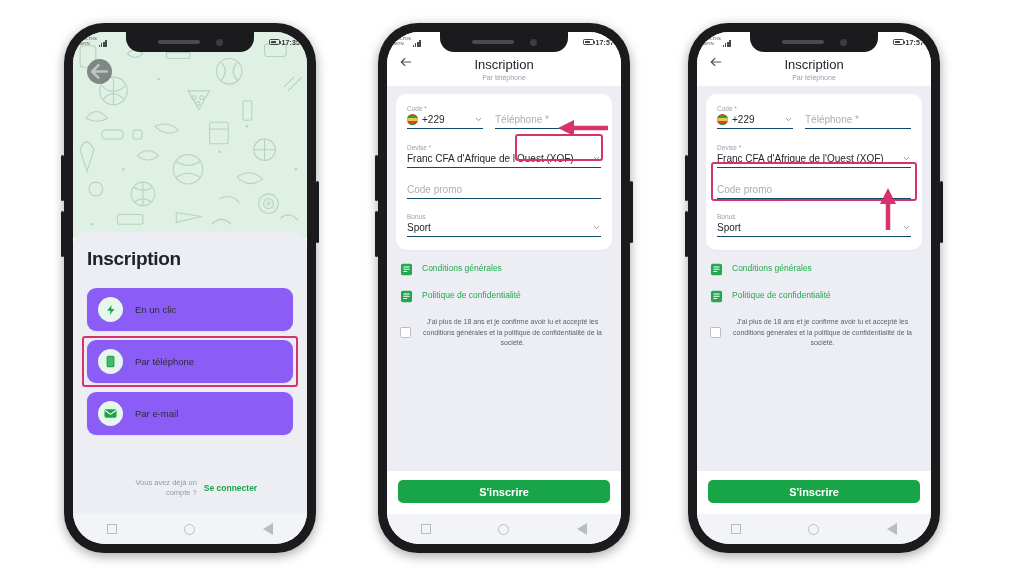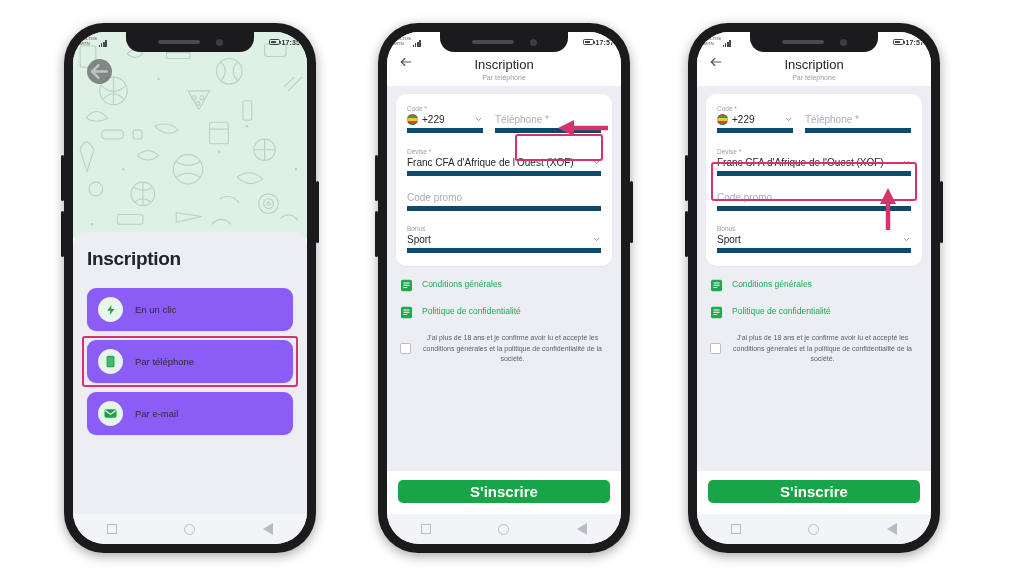--- a/index.html
+++ b/index.html
@@ -128,21 +128,21 @@
   }
   .card {
     background: #fff; border-radius: 10px; padding: 11px 11px 13px;
     box-shadow: 0 1px 2px rgba(0,0,0,.04);
   }
   .frow { display: flex; gap: 12px; }
   .fld { position: relative; }
   .fld.code { width: 76px; flex: none; }
   .fld.tel  { flex: 1; }
   .flabel { font-size: 6.5px; color: #9aa0ab; margin-bottom: 2px; }
-  .fline { border-bottom: 5px solid #0c4a6e; padding-bottom: 3px; display: flex; align-items: center; }
+  .fline { border-bottom: 1px solid #0c4a6e; padding-bottom: 3px; display: flex; align-items: center; }
   .fval { font-size: 10px; color: #23262d; }
   .fph  { font-size: 10px; color: #a8adb8; }
   .flag {
     width: 11px; height: 11px; border-radius: 50%; flex: none; margin-right: 4px;
     background: linear-gradient(to bottom, #2e9e4c 0 34%, #f2c53d 34% 67%, #d7452f 67% 100%);
     border: .5px solid rgba(0,0,0,.12);
   }
   .chev { margin-left: auto; }
   .fld.currency { margin-top: 15px; }
   .fld.promo { margin-top: 16px; }
@@ -155,21 +155,21 @@
   .agree { display: flex; align-items: center; gap: 8px; margin-top: 14px; padding-left: 4px; padding-right: 6px;}
   .cbox { width: 11px; height: 11px; border: 1px solid #b9bcc4; border-radius: 1.5px; flex: none; background:#fff; }
   .atext { font-size: 7px; color: #5c6069; line-height: 1.52; text-align: center; }
   .submit-wrap {
     position: absolute; left: 0; right: 0; bottom: 30px; background: #fff;
     padding: 9px 11px 11px; z-index: 14;
   }
   .submit {
     height: 23px; border-radius: 5px; background: #18a548; color: #fff;
     display: flex; align-items: center; justify-content: center;
-    font-size: 15px; font-weight: 600;
+    font-size: 11px; font-weight: 600;
   }
   .arrow-h, .arrow-v { position: absolute; z-index: 40; }
 </style>
 </head>
 <body>
 
 <div class="stage">
 
   <div class="phone p1">
     <div class="btn-side vol"></div>
@@ -295,20 +295,24 @@
               <svg width="13" height="11" viewBox="0 0 22 16">
                 <rect x=".8" y=".8" width="20.4" height="14.4" rx="3" fill="#18a548"></rect>
                 <path d="M2.6 3.4 L11 9.4 L19.4 3.4" fill="none" stroke="#ffffff" stroke-width="1.8" stroke-linecap="round" stroke-linejoin="round"></path>
               </svg>
             </div>
             <span class="opt-label">Par e-mail</span>
           </div>
 
         </div>
 
+        <div class="login-row">
+          <span class="login-q">Vous avez déjà un compte ?</span>
+          <span class="login-a">Se connecter</span>
+        </div>
       </div>
 
       <div class="navbar">
         <div class="nav-sq"></div>
         <div class="nav-ci"></div>
         <div class="nav-tr"></div>
       </div>
 
     </div>
   </div>

